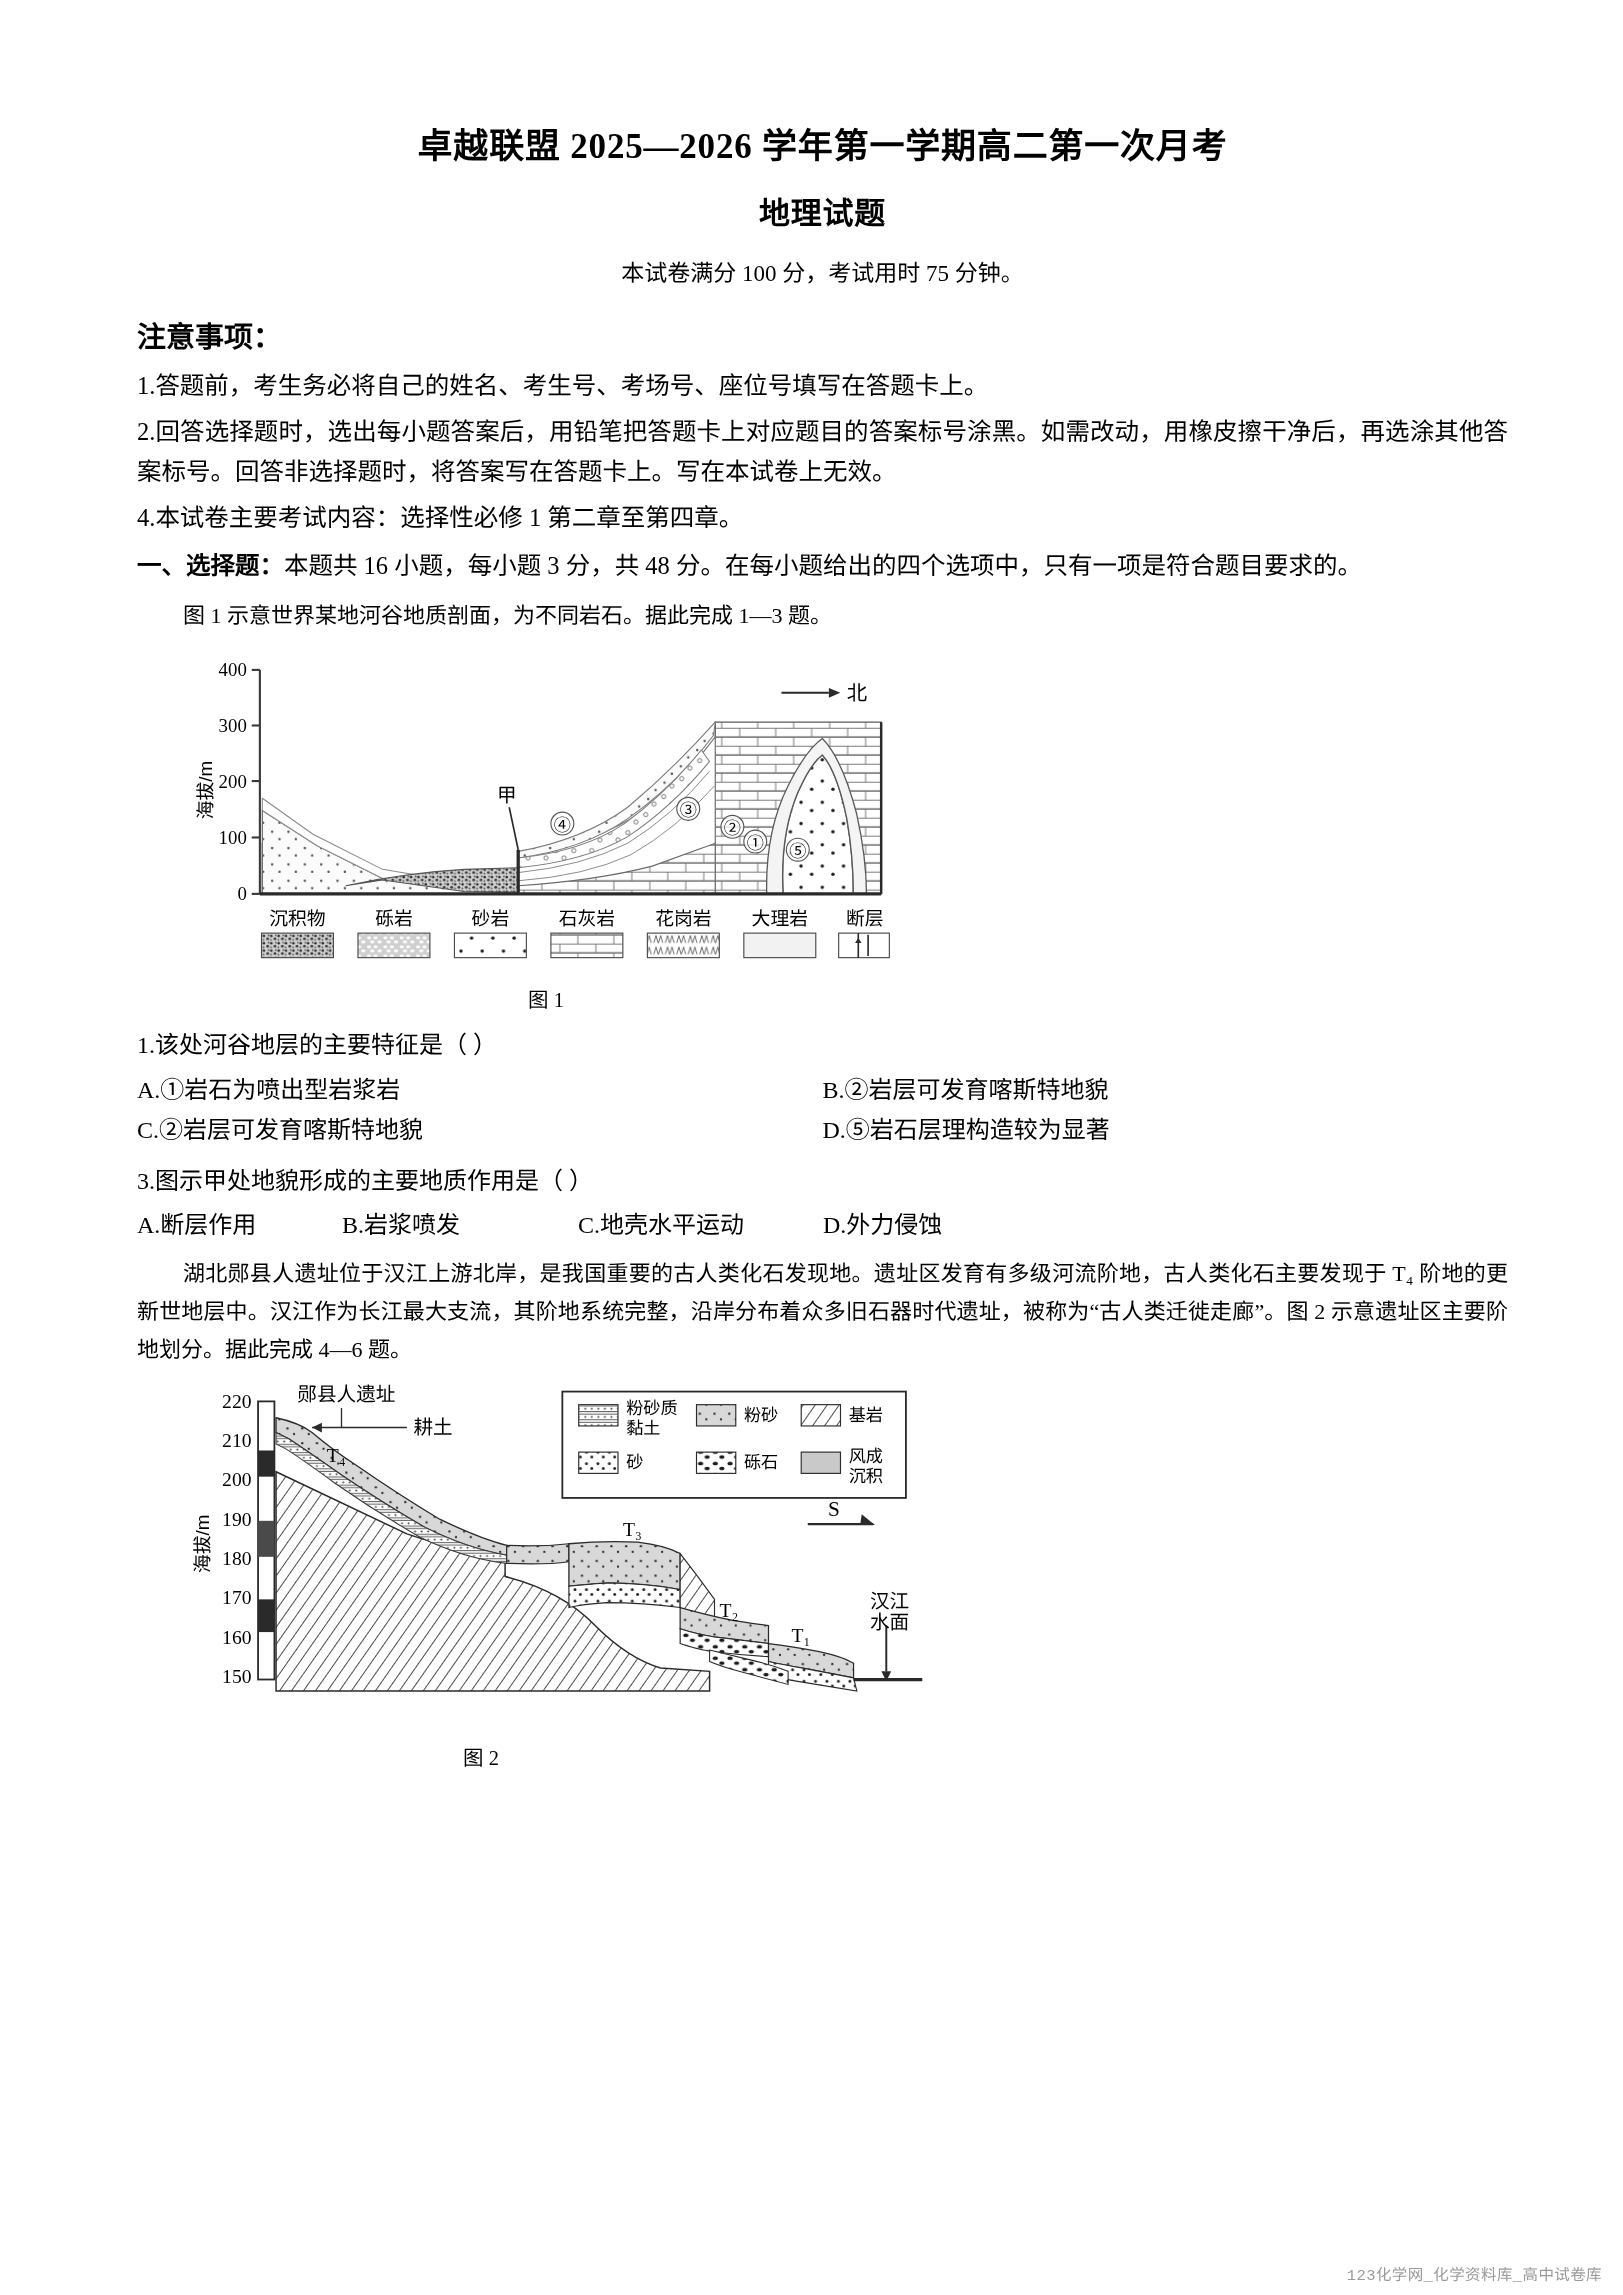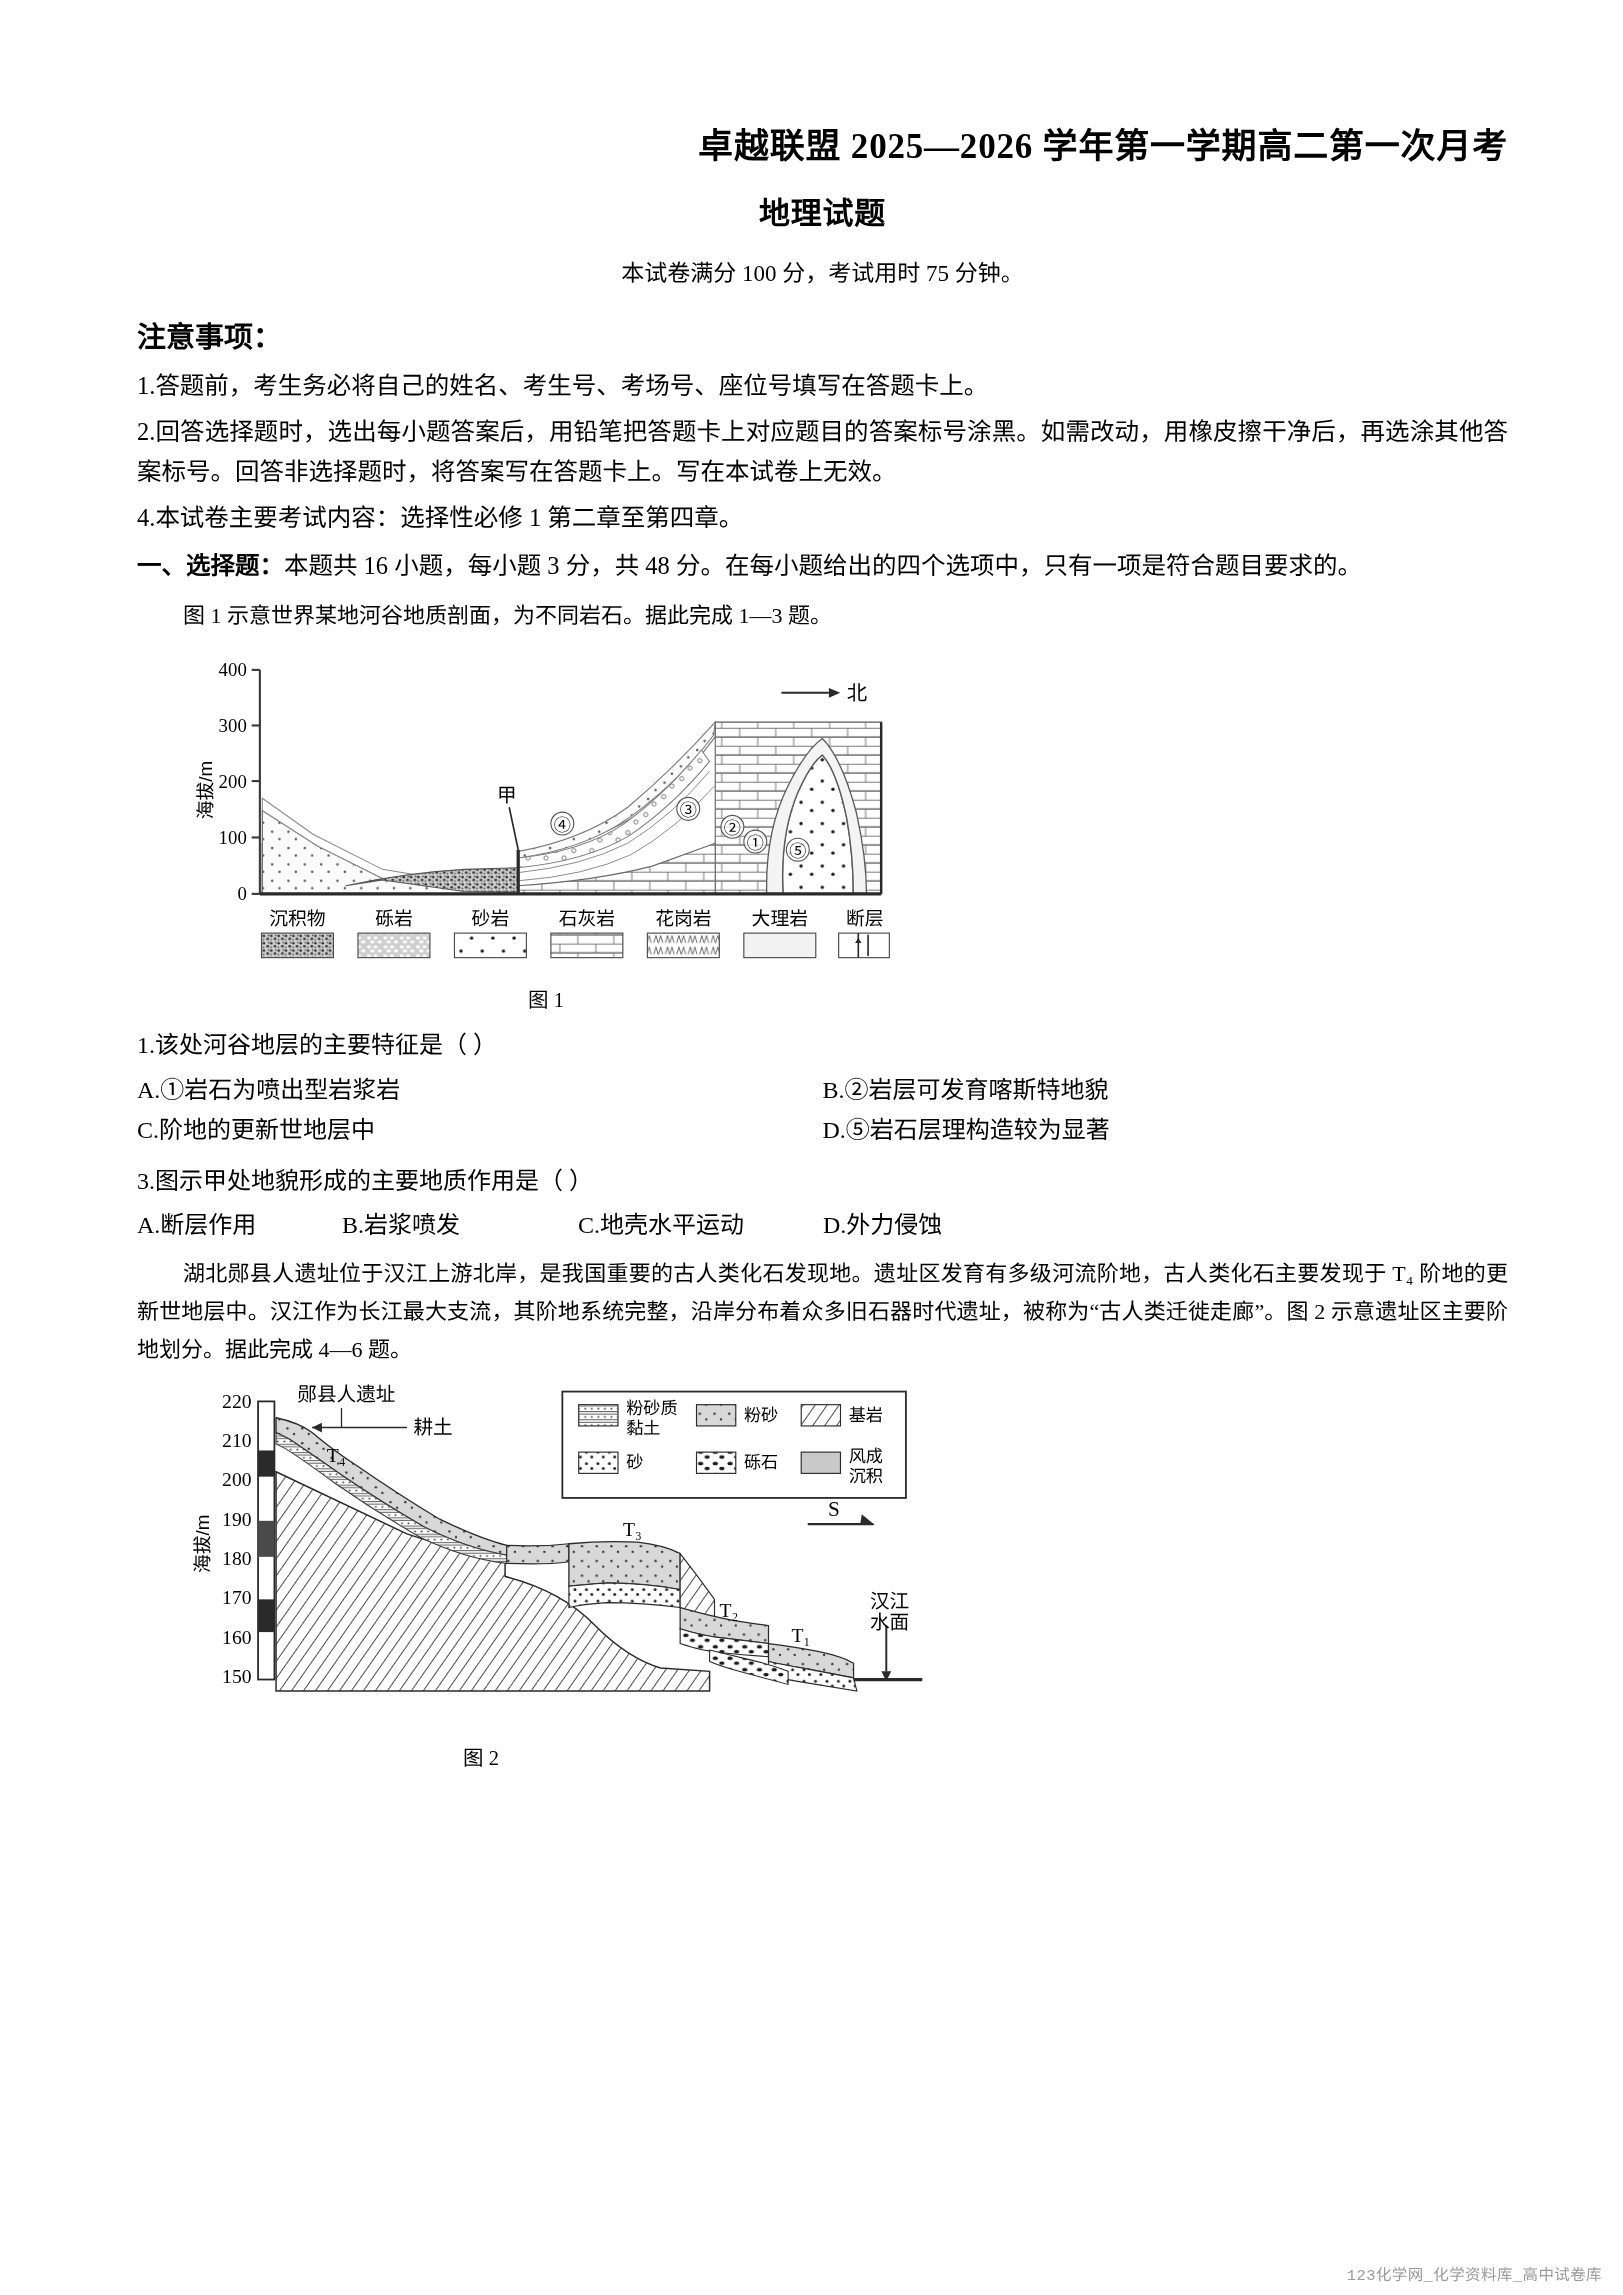--- a/index.html
+++ b/index.html
@@ -24,21 +24,21 @@
   }
   .content {
     position: absolute;
     left: 137px;
     top: 123px;
     width: 1371px;
   }
 
   
   .doc-title {
-    text-align: right;
+    text-align: center;
     font-weight: bold;
     font-size: 35px;
     letter-spacing: 0.8px;
     line-height: 1.35;
     margin: 0 0 18px 0;
   }
   .doc-subtitle {
     text-align: center;
     font-weight: bold;
     font-size: 31px;
@@ -271,21 +271,21 @@
       </svg>
       <div class="figcap" style="width:818px;">图 1</div>
     </div>
 
     <p class="q-stem">1.该处河谷地层的主要特征是（      ）</p>
     <div class="q-options two-col">
       <span class="opt">A.①岩石为喷出型岩浆岩</span>
       <span class="opt">B.②岩层可发育喀斯特地貌</span>
     </div>
     <div class="q-options two-col">
-      <span class="opt">C.阶地的更新世地层中</span>
+      <span class="opt">C.②岩层可发育喀斯特地貌</span>
       <span class="opt">D.⑤岩石层理构造较为显著</span>
     </div>
 
 
     <p class="q-stem">3.图示甲处地貌形成的主要地质作用是（      ）</p>
     <div class="q-options four-col">
       <span class="opt-a">A.断层作用</span>
       <span class="opt-b">B.岩浆喷发</span>
       <span class="opt-c">C.地壳水平运动</span>
       <span class="opt-d">D.外力侵蚀</span>

